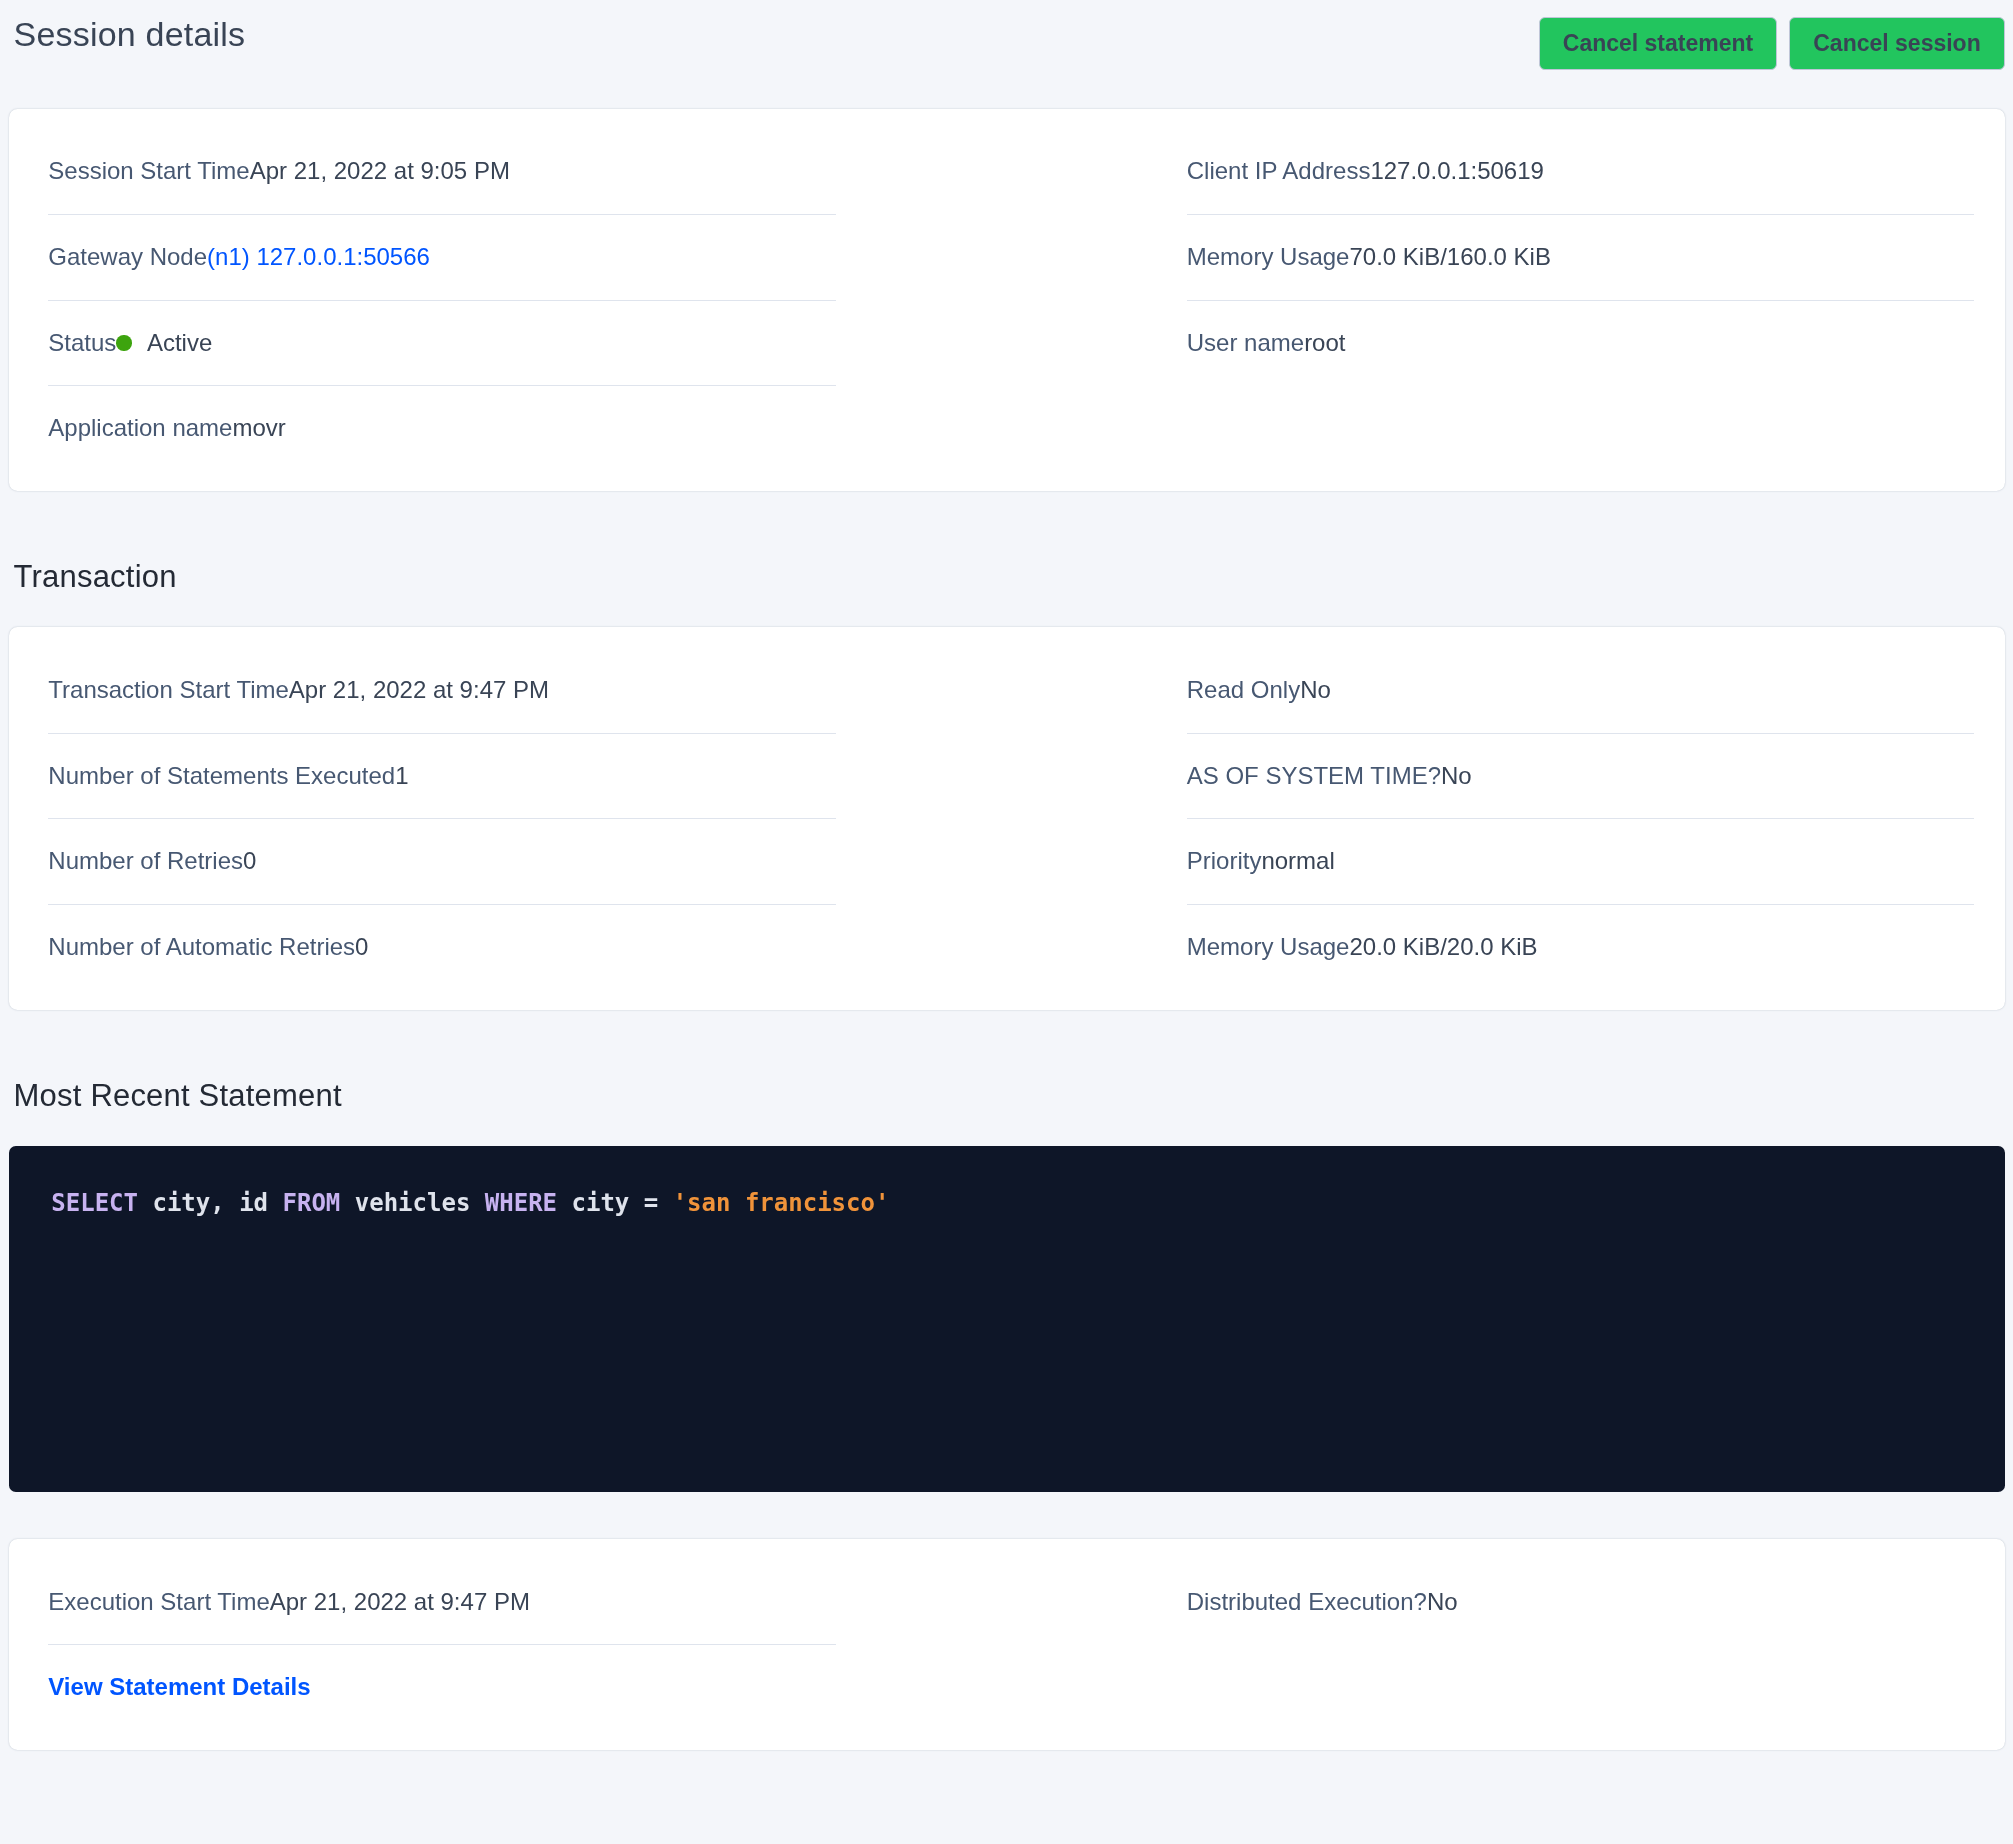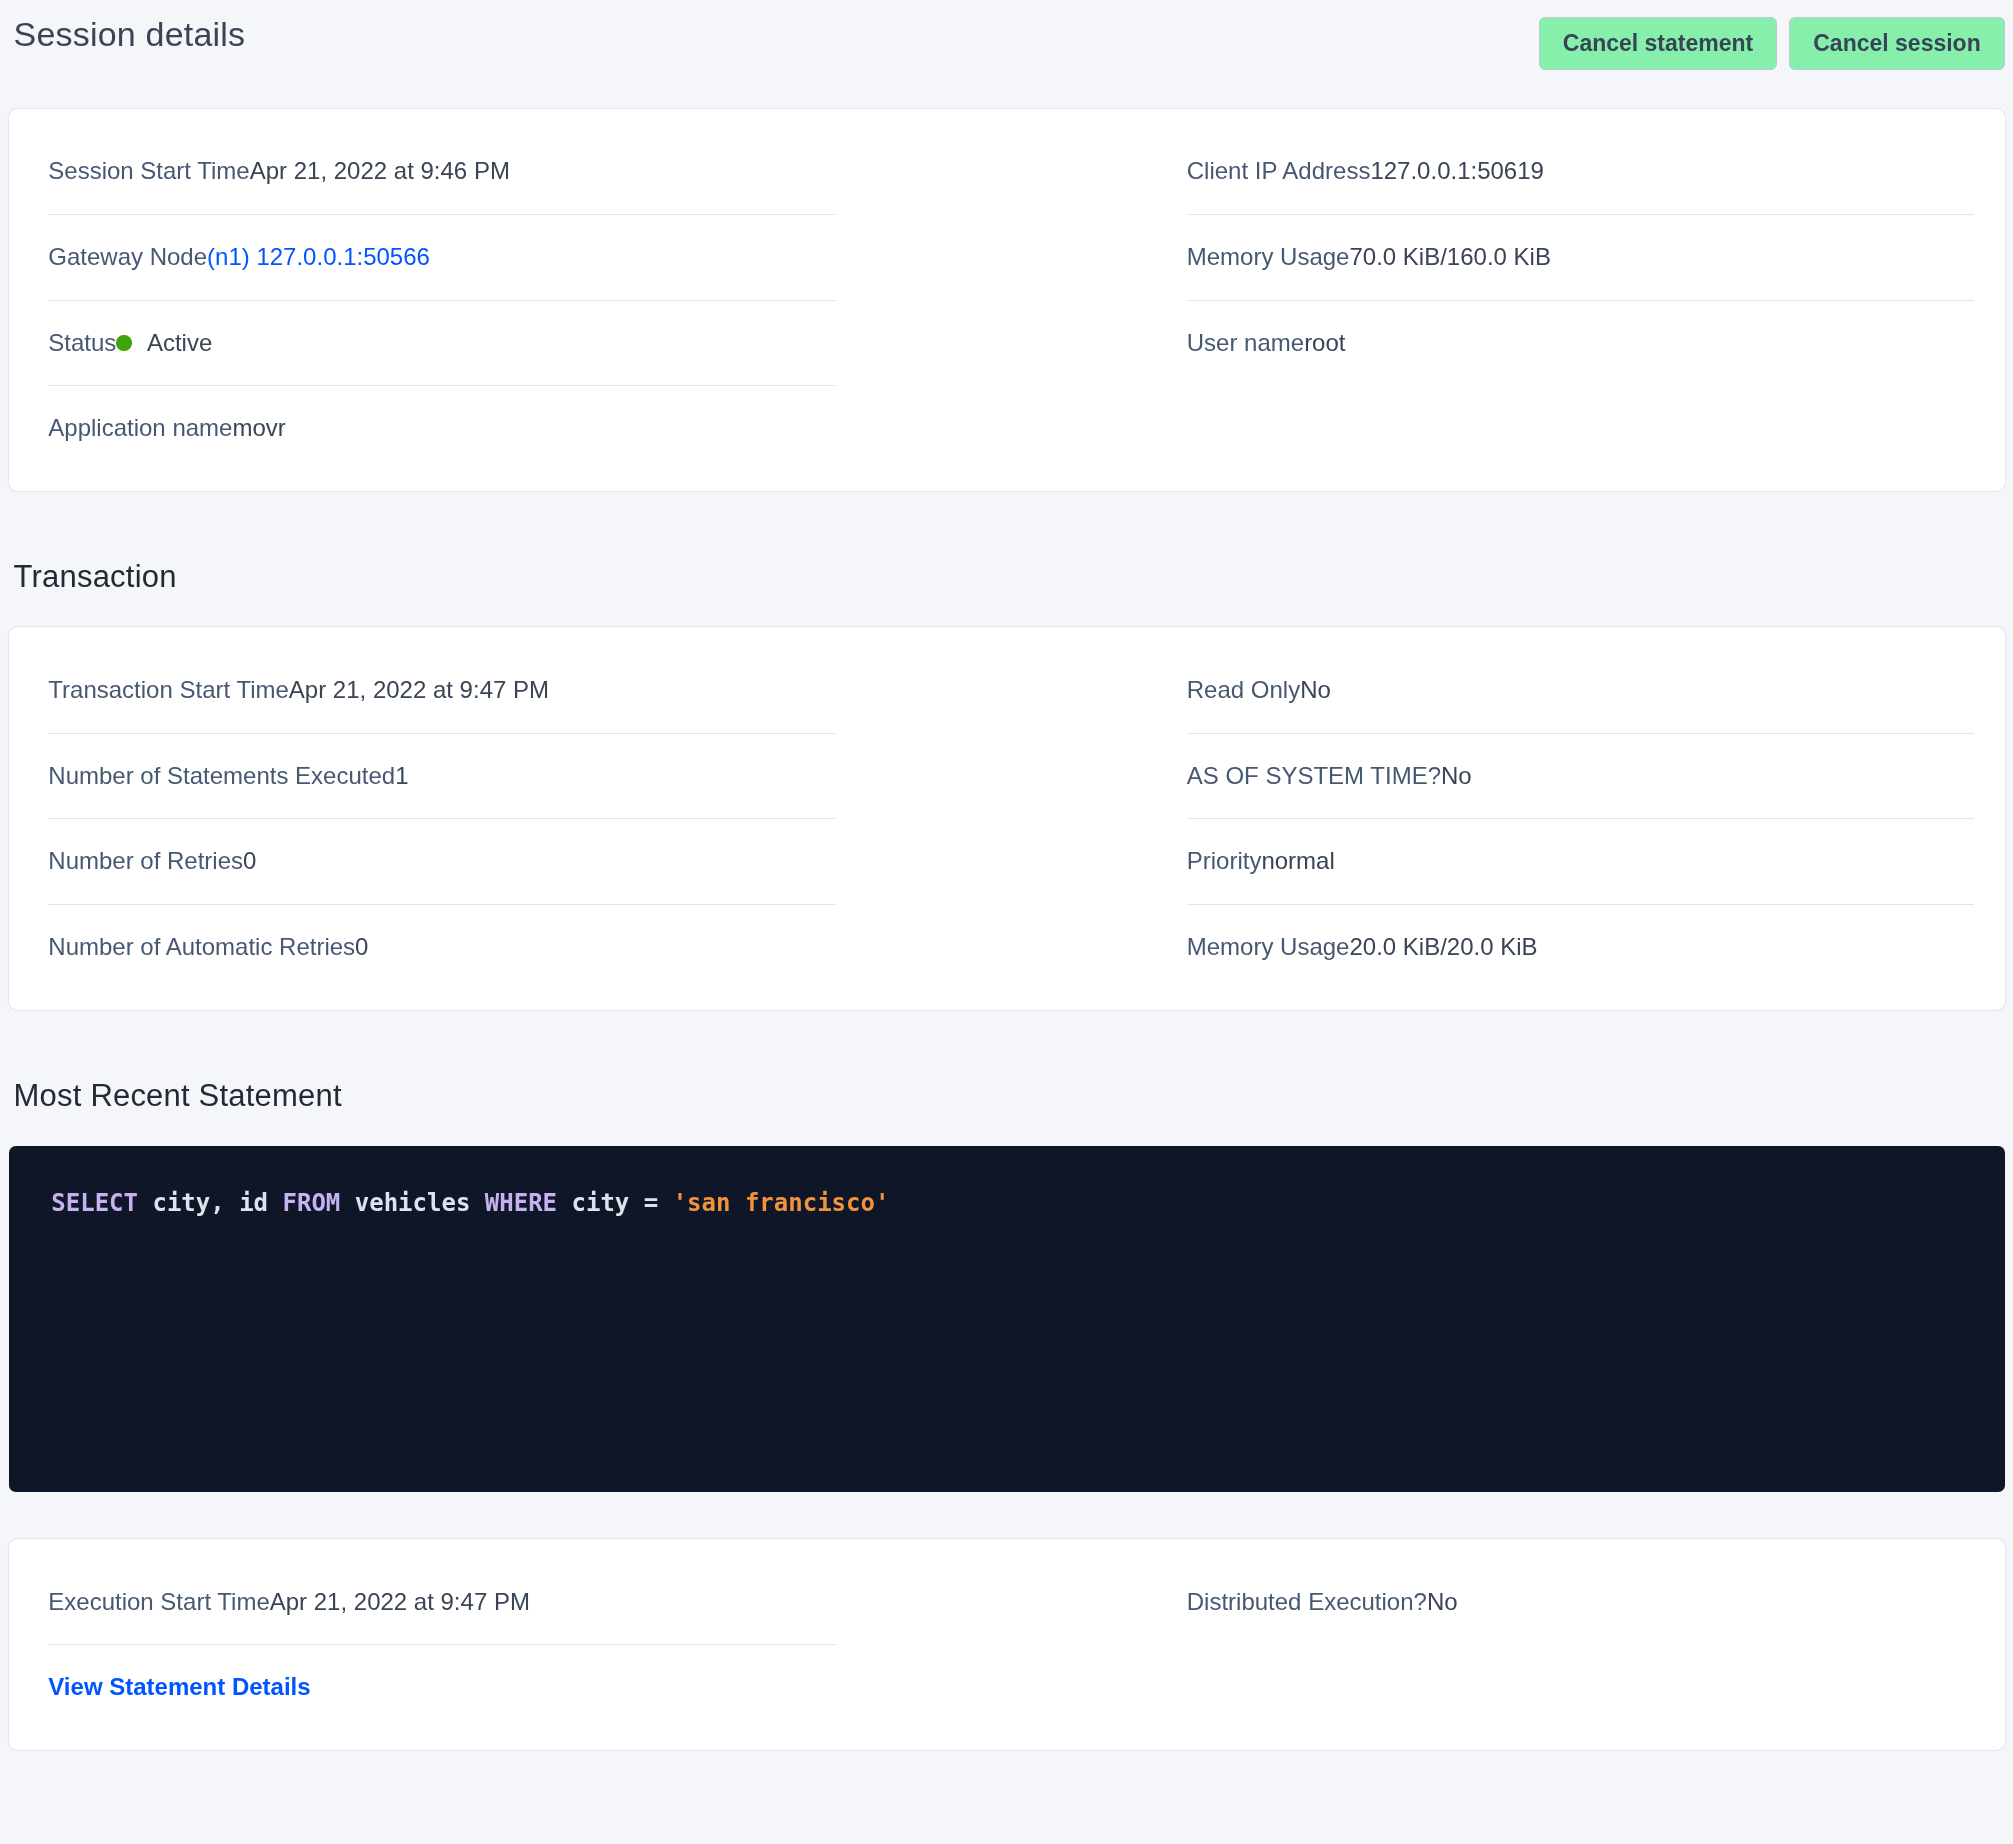--- a/index.html
+++ b/index.html
@@ -19,21 +19,21 @@
     padding: 15.3px 9.3px 0 13.6px;
   }
   .page-title {
     font-size: 34px;
     font-weight: 500;
     color: #394455;
     letter-spacing: 0.2px;
   }
   .header-actions { display: flex; gap: 12px; margin-top: 1.7px; }
   .btn {
-    background: #86efac;
+    background: #22c55e;
     border: 1.7px solid #c0c6d8;
     border-radius: 6px;
     color: #394455;
     font-family: "Liberation Sans", sans-serif;
     font-size: 23px;
     font-weight: 700;
     padding: 12.7px 23px;
     cursor: pointer;
     line-height: 1.1;
   }
@@ -121,21 +121,21 @@
     <button class="btn">Cancel statement</button>
     <button class="btn">Cancel session</button>
   </div>
 </header>
 
 <section class="card first-card">
   <div class="card-grid">
     <div class="summary-col">
       <div class="summary-row">
         <span class="row-label">Session Start Time</span>
-        <span class="row-value">Apr 21, 2022 at 9:46 PM</span>
+        <span class="row-value">Apr 21, 2022 at 9:05 PM</span>
       </div>
       <div class="summary-row">
         <span class="row-label">Gateway Node</span>
         <a class="row-value row-link">(n1) 127.0.0.1:50566</a>
       </div>
       <div class="summary-row">
         <span class="row-label">Status</span>
         <span class="row-value status-value">
           <span class="status-dot"></span>
           <span>Active</span>

